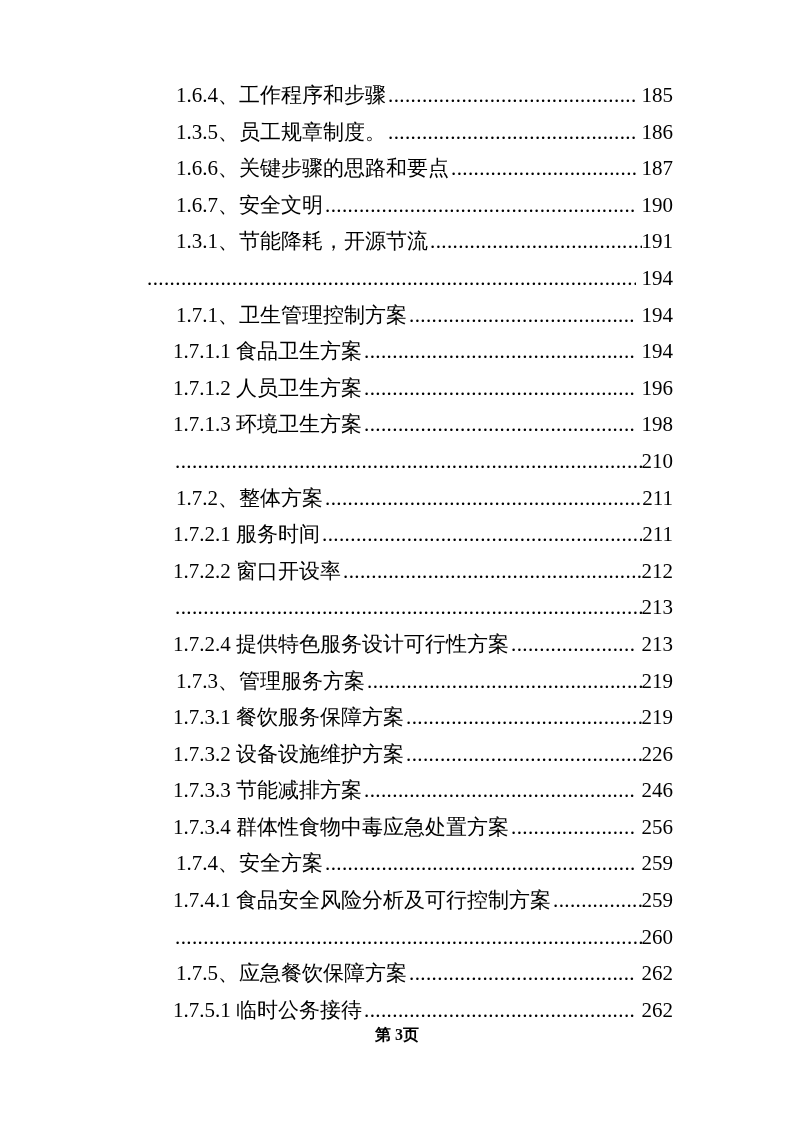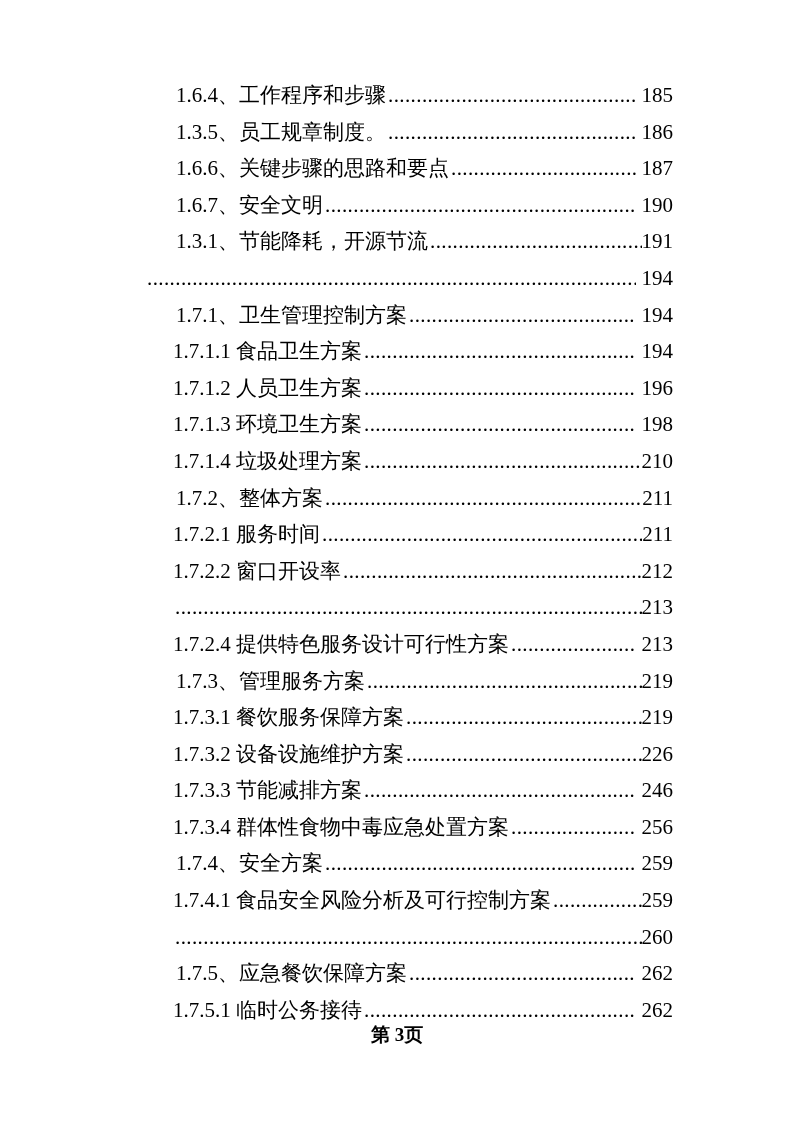--- a/index.html
+++ b/index.html
@@ -47,21 +47,21 @@
   .pagenum {
     flex: 0 0 auto;
     white-space: pre;
   }
   .footer {
     position: absolute;
     top: 1025px;
     left: 0;
     width: 100%;
     text-align: center;
-    font-size: 19px;
+    font-size: 16px;
     line-height: 19px;
     font-weight: bold;
   }
 </style>
 </head>
 <body>
 
 <div class="page">
   <div class="toc">
       <div class="row lvl2">
@@ -107,21 +107,20 @@
         <span class="label">1.7.1.2 人员卫生方案</span>
         <span class="dots">................................................................................................................................................................</span>
         <span class="pagenum"> 196</span>
       </div>
       <div class="row lvl3">
         <span class="label">1.7.1.3 环境卫生方案</span>
         <span class="dots">................................................................................................................................................................</span>
         <span class="pagenum"> 198</span>
       </div>
       <div class="row lvl3">
-        <span class="label">1.7.1.4 垃圾处理方案</span>
         <span class="dots">................................................................................................................................................................</span>
         <span class="pagenum">210</span>
       </div>
       <div class="row lvl2">
         <span class="label">1.7.2、整体方案</span>
         <span class="dots">................................................................................................................................................................</span>
         <span class="pagenum">211</span>
       </div>
       <div class="row lvl3">
         <span class="label">1.7.2.1 服务时间</span>

